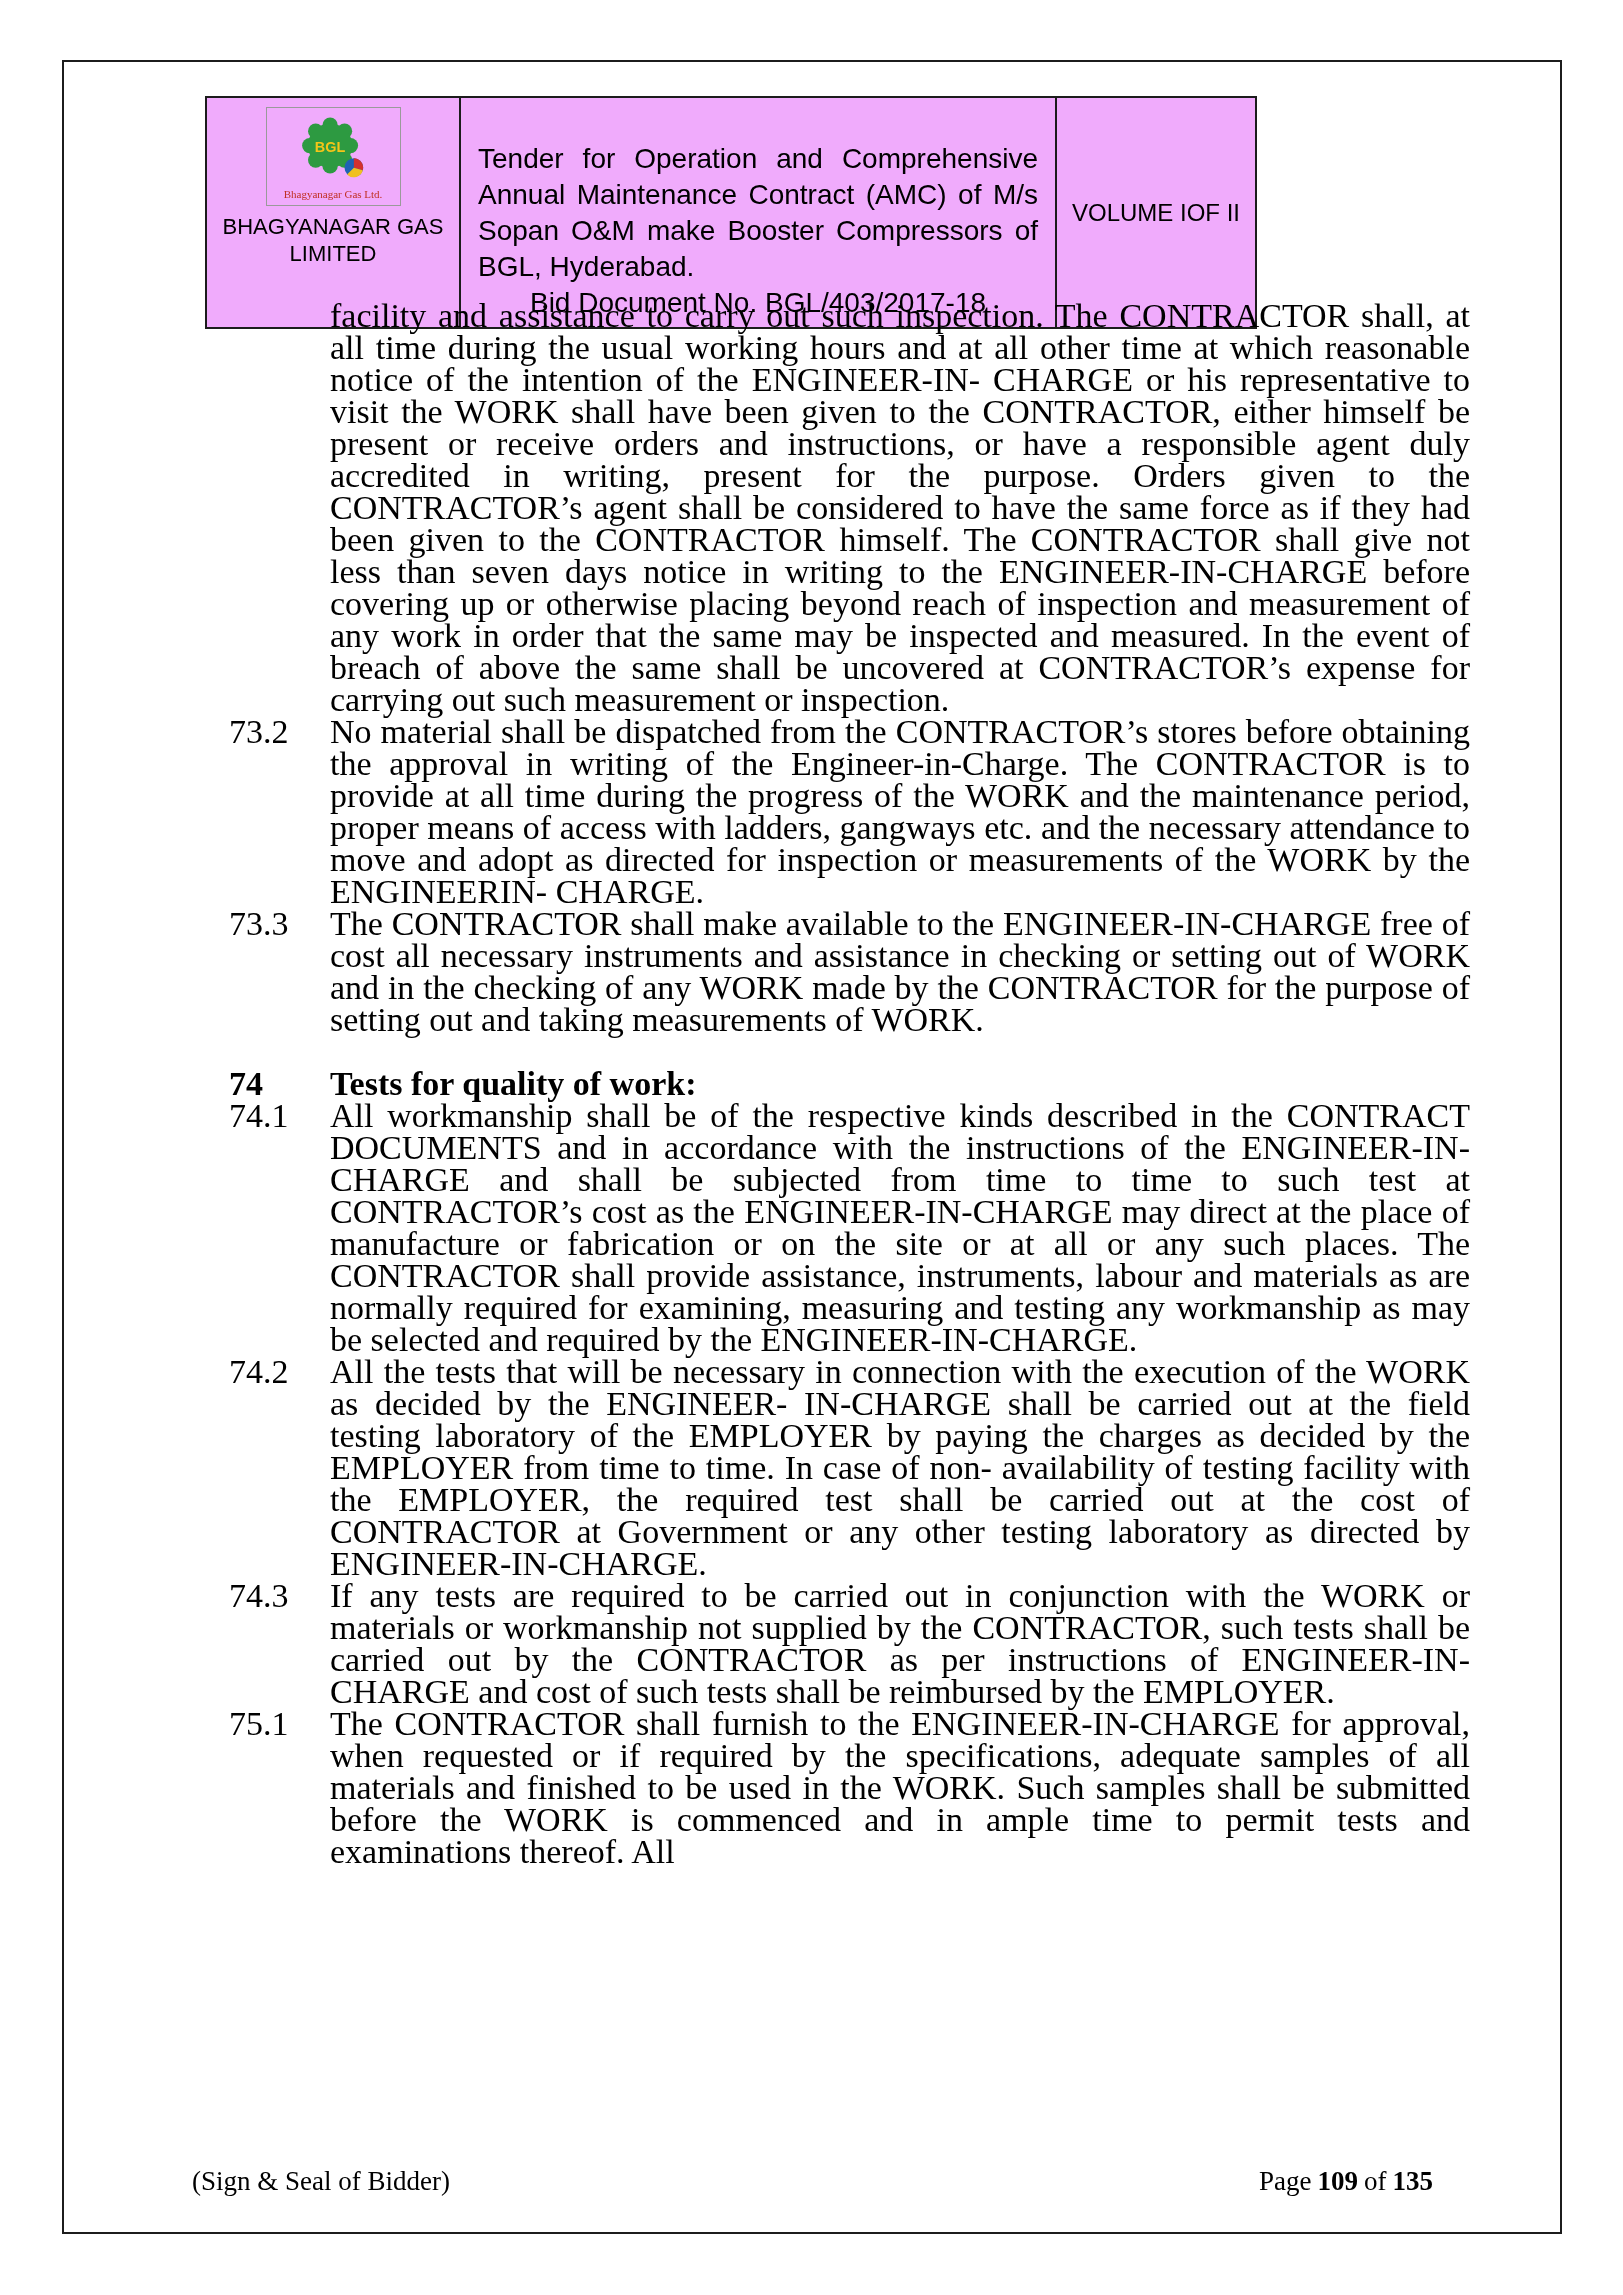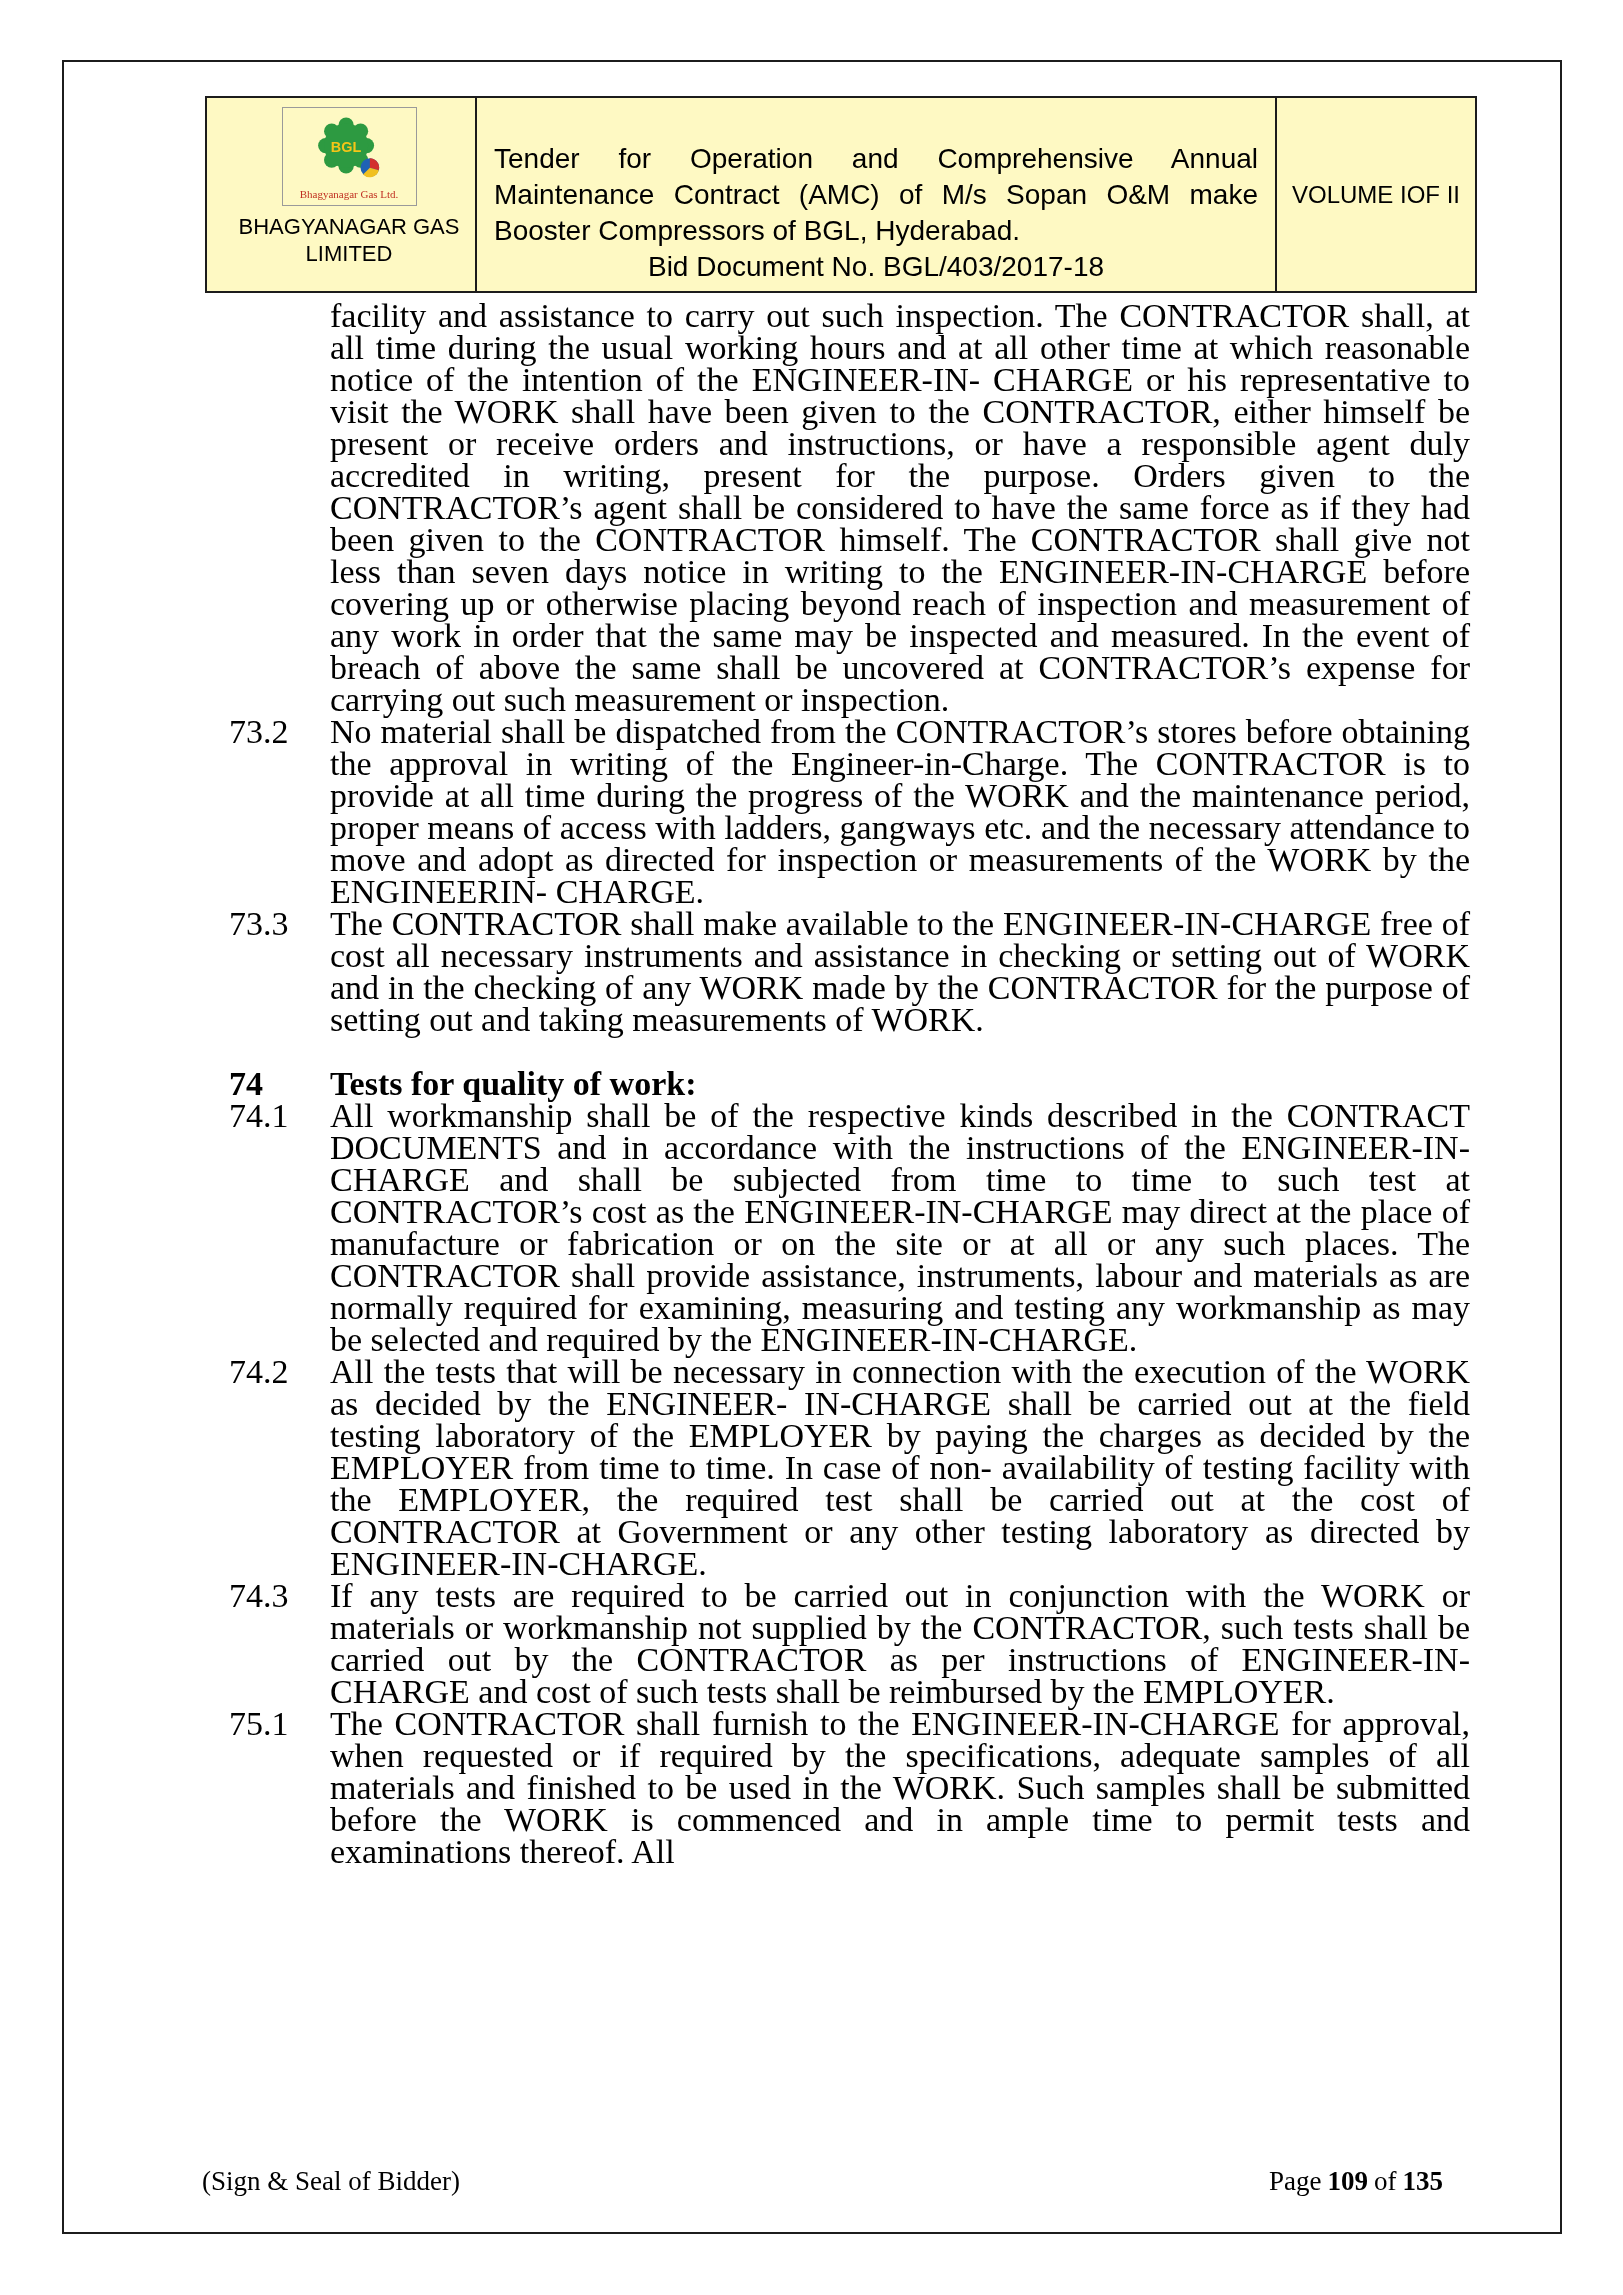--- a/index.html
+++ b/index.html
@@ -15,25 +15,24 @@
 
   .frame {
     position: absolute; left: 62px; top: 60px;
     width: 1500px; height: 2174px;
     border: 2px solid #1c1c1c;
   }
 
   
   .header-table {
     position: absolute; left: 205px; top: 96px;
-    width: 1272px;
+    width: 1052px;
     display: flex; align-items: stretch;
     border: 2px solid #1c1c1c;
-    background: #fef9c3;
-    padding-left: 16px;
+    background: #f0abfc;
   }
   .hcell { border-right: 2px solid #1c1c1c; }
   .hcell:last-child { border-right: none; }
 
   .logo-cell {
     width: 254px; flex: none;
     display: flex; flex-direction: column; align-items: center;
     padding: 9.2px 5.2px 7.9px;
   }
   .logo-box {
@@ -78,21 +77,21 @@
     width: 1241px;
     font-size: 34px; line-height: 32px; margin-left: 35px;
   }
   .row { display: flex; align-items: flex-start; }
   .row .num { width: 101px; flex: none; }
   .row .txt { flex: 1; text-align: justify; }
   .row.heading { font-weight: bold; margin-top: 32px; }
 
   
   .footer {
-    position: absolute; left: 202px; top: 2165px;
+    position: absolute; left: 192px; top: 2165px;
     width: 1241px;
     display: flex; justify-content: space-between; align-items: baseline;
     font-size: 27px; line-height: 32px;
   }
   .page-num { display: flex; gap: 6px; }
   .page-num .b { font-weight: bold; }
 </style>
 </head>
 <body>
 

